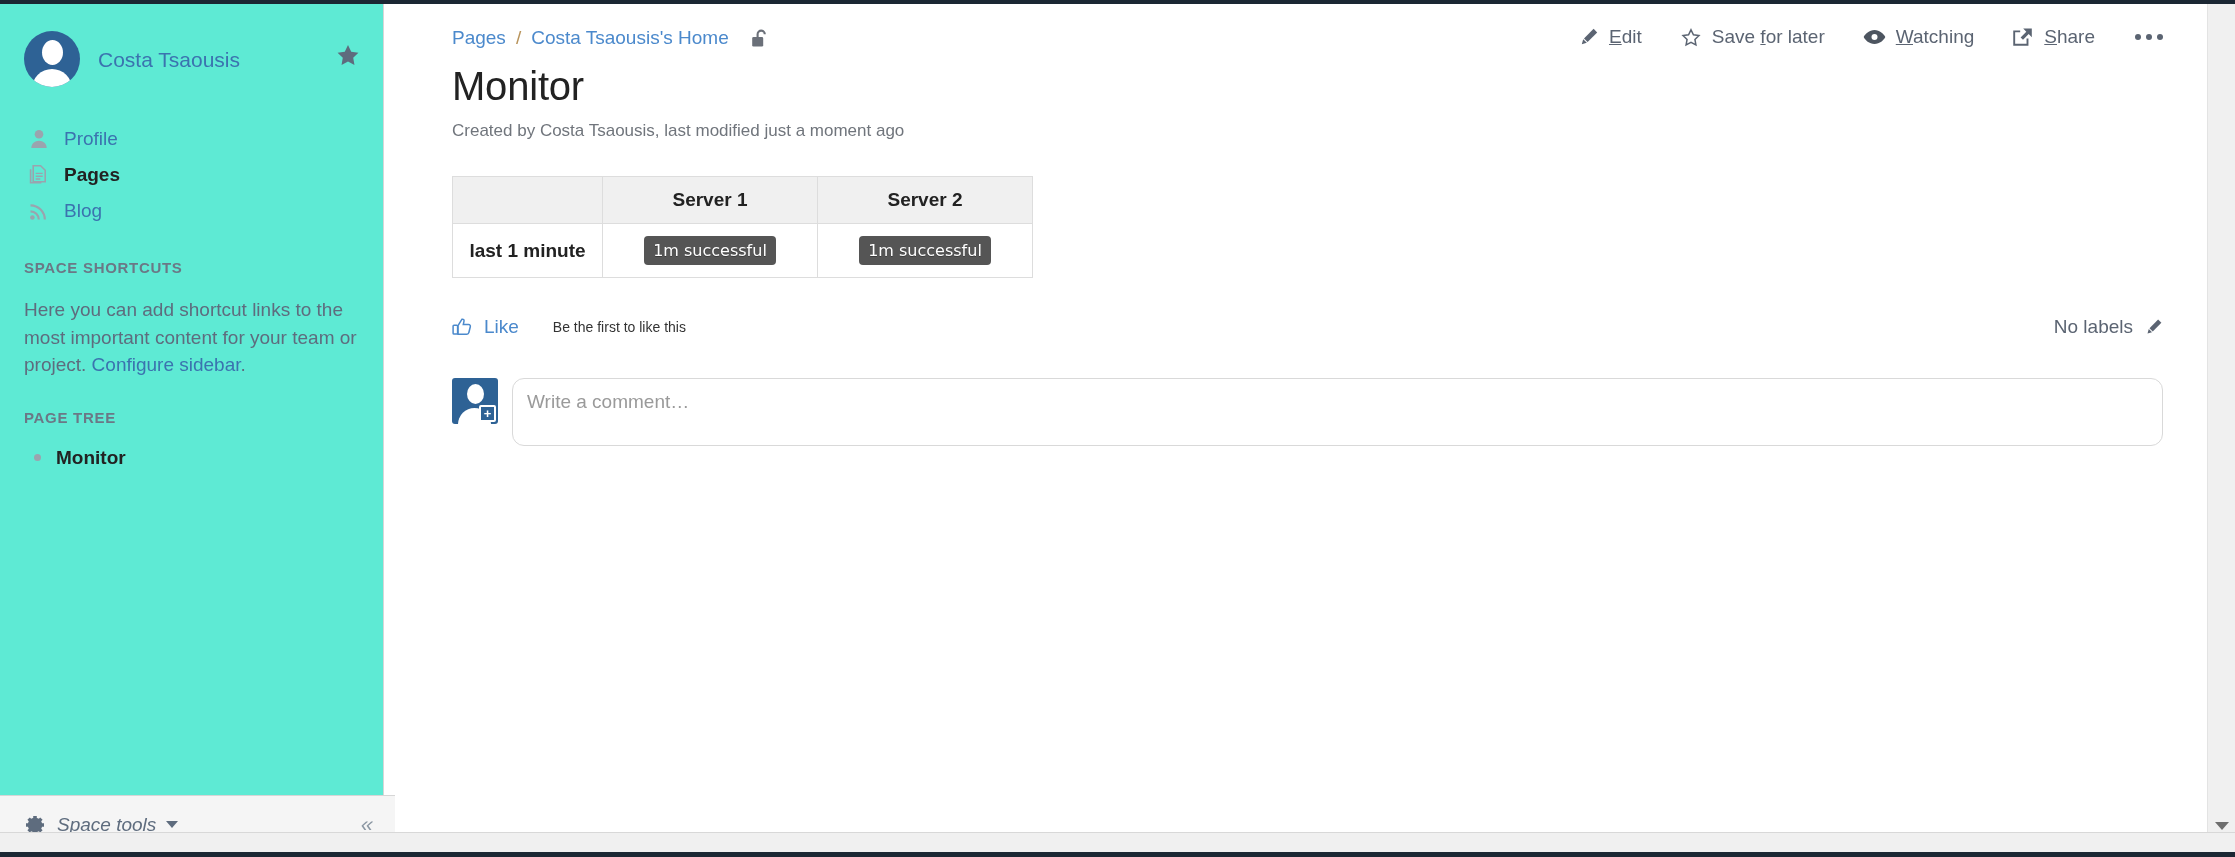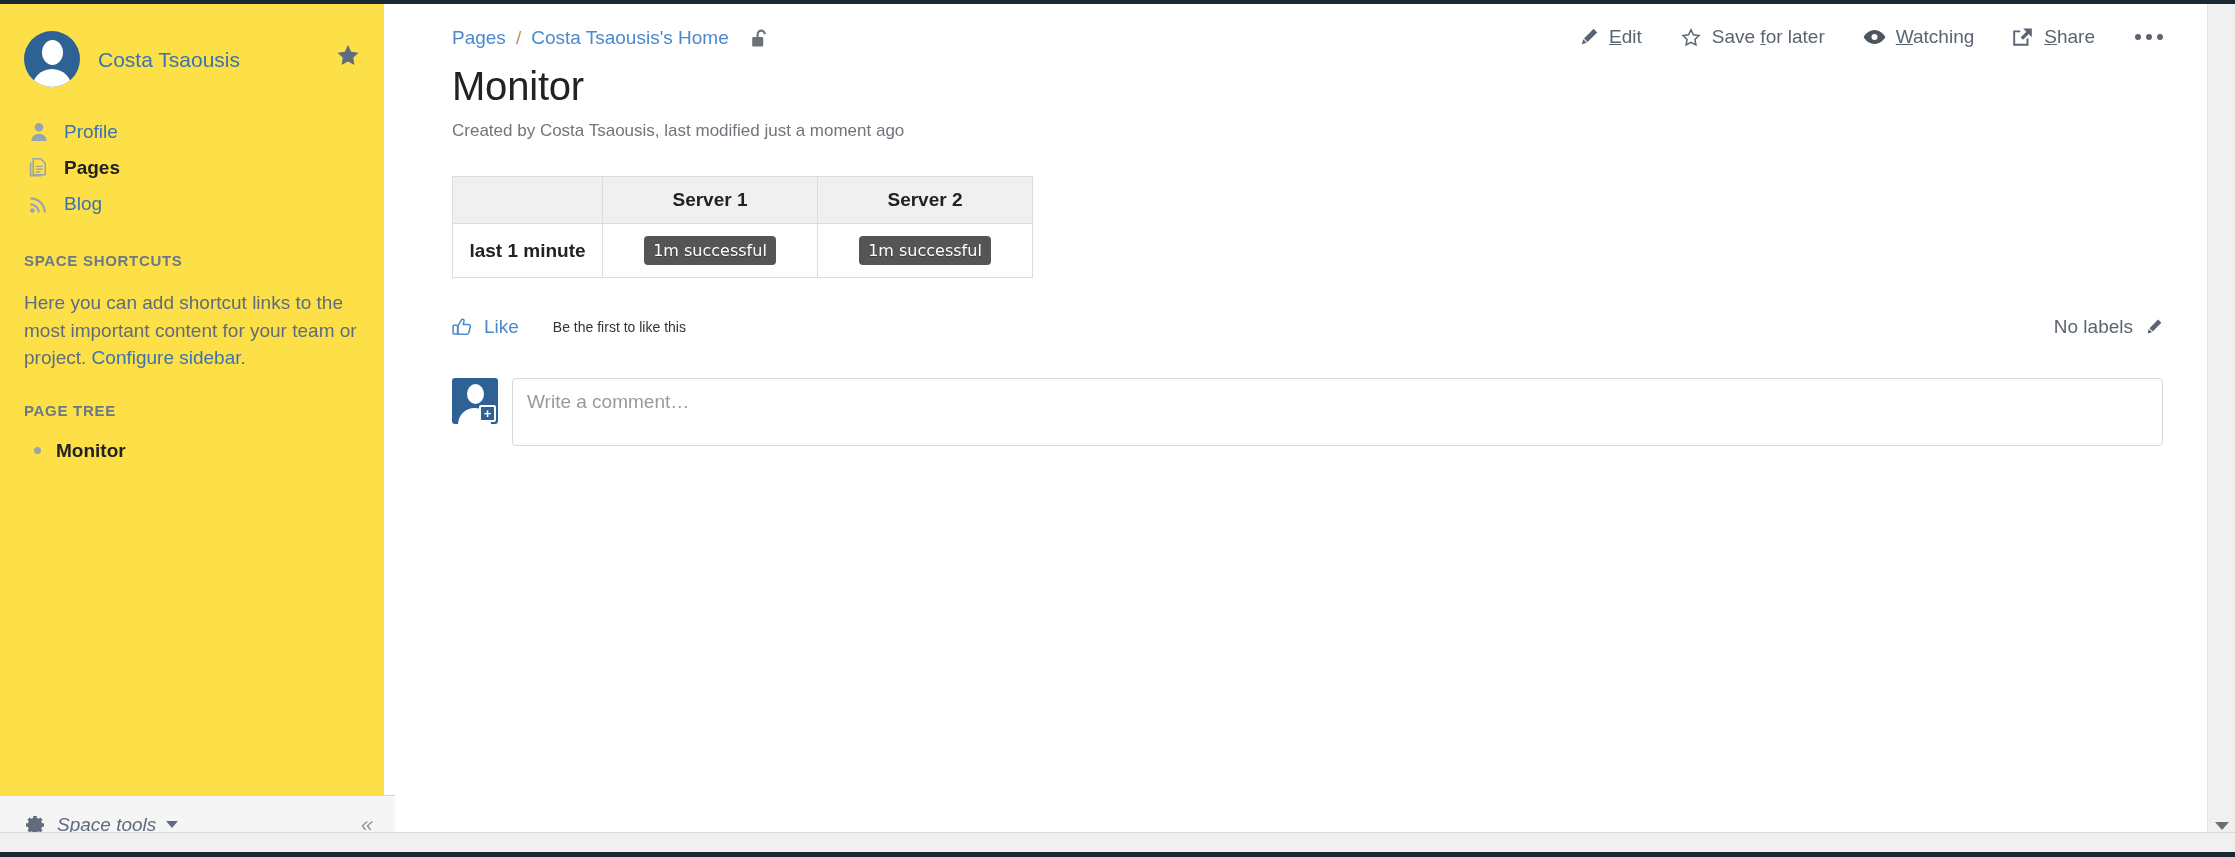--- a/index.html
+++ b/index.html
@@ -18,21 +18,21 @@
     border-top: 4px solid #1b2733;
     border-bottom: 5px solid #1b2733;
     overflow: hidden;
   }
 
   
   #sidebar {
     position: absolute;
     left: 0; top: 0;
     width: 384px; height: 849px;
-    background: #fde047;
+    background: #5eead4;
     border-right: 1px solid #d6d6d6;
   }
   .sb-header {
     display: flex; align-items: center;
     padding: 24px 22px 0 24px;
     height: 86px;
   }
   .avatar-round {
     width: 56px; height: 56px; border-radius: 50%;
     background: #2e6295; position: relative; overflow: hidden;
@@ -52,21 +52,21 @@
     margin-left: 18px;
     color: #3b73af; font-size: 21px; line-height: 1;
     white-space: nowrap;
     cursor: pointer;
   }
   .sb-star {
     margin-left: auto; color: #5e6c7e; font-size: 26px; line-height: 1;
     cursor: pointer; padding-bottom: 4px;
   }
 
-  .sb-nav { margin-top: 24px; }
+  .sb-nav { margin-top: 31px; }
   .sb-nav-item {
     display: flex; align-items: center;
     padding: 7px 0 7px 26px;
     font-size: 19px; color: #3b73af;
     cursor: pointer;
   }
   .sb-nav-item.active { color: #222; font-weight: bold; }
   .sb-ico {
     width: 26px; height: 22px; margin-right: 12px;
     display: inline-flex; align-items: center; justify-content: center;
@@ -265,21 +265,21 @@
     position: absolute; right: 2px; bottom: 2px;
     width: 17px; height: 17px; border-radius: 2px;
     background: #2e6295; border: 2px solid #fff;
     display: flex; align-items: center; justify-content: center;
     color: #fff; font-size: 13px; line-height: 1; font-weight: bold;
     z-index: 2;
   }
   #comment-input {
     margin-left: 14px; flex: 1 1 auto;
     height: 68px;
-    border: 1px solid #d9d9d9; border-radius: 4px;
+    border: 1px solid #d9d9d9; border-radius: 12px;
     background: #fff;
     padding: 12px 14px;
     font-family: "Liberation Sans", sans-serif;
     font-size: 19px; color: #333;
     resize: none; outline: none;
   }
   #comment-input::placeholder { color: #9a9a9a; }
 
   
   #vscroll {

